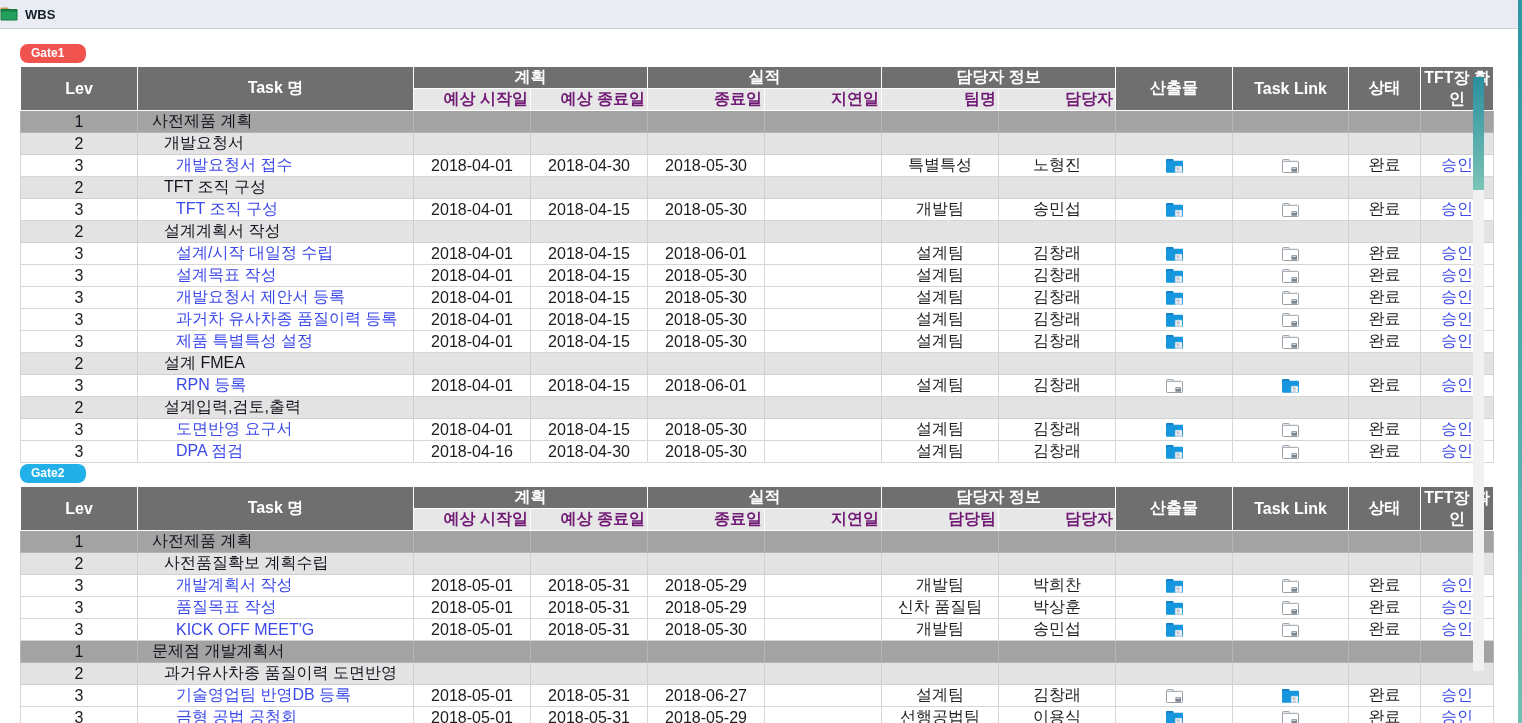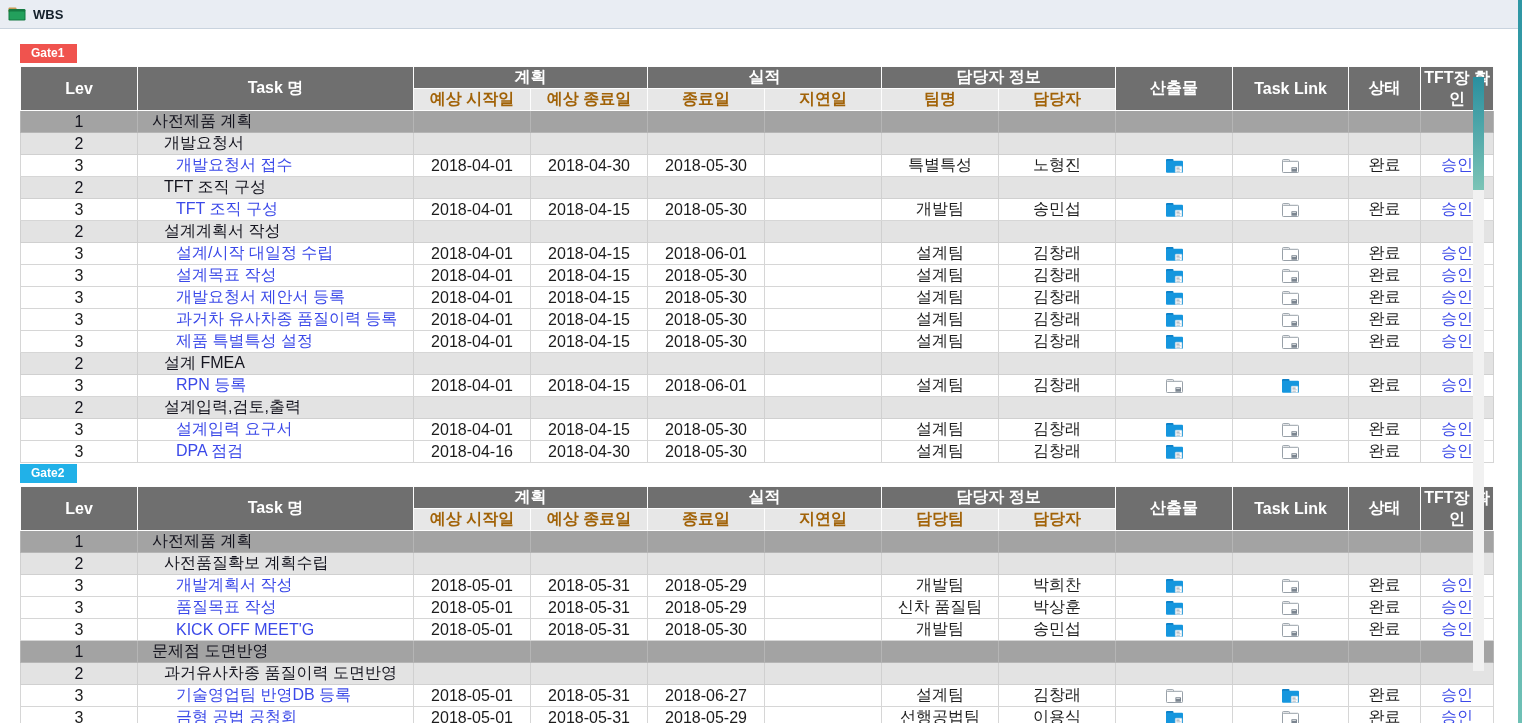--- a/index.html
+++ b/index.html
@@ -1,27 +1,27 @@
 <!DOCTYPE html>
 <html><head>
 <meta charset="utf-8">
 <style>
   * { box-sizing: border-box; margin: 0; padding: 0; }
   html,body { width:1522px; height:723px; overflow:hidden; background:#fff;
     font-family:"Liberation Sans","DejaVu Sans",sans-serif; }
   .topbar { height:29px; background:#e9edf3; border-bottom:1px solid #c9d3de;
-    display:flex; align-items:center; padding-left:8px; gap:7px; }
+    display:flex; align-items:center; padding-left:0; gap:7px; }
   .topbar .title { font-size:13px; font-weight:bold; color:#15202b; }
   .content { position:relative; padding:14px 20px 0 20px; }
   .gate-badge { display:inline-block; color:#fff; font-size:12px; font-weight:bold;
-    padding:2px 13px 3px 11px; border-radius:0; margin-bottom:3px; }
+    padding:2px 22px 3px 11px; border-radius:8px; margin-bottom:3px; }
   table { border-collapse:collapse; table-layout:fixed; width:1473px; font-size:16px; }
   th { font-weight:bold; height:20px; border:1px solid #fdfdfd; padding:0 2px; }
   th.grp { background:#6f6f6f; color:#fff; }
-  th.sub { background:#e7e7e7; color:#a16207; }
+  th.sub { background:#e7e7e7; color:#701a75;text-align:right; }
   td { height:21px; border:1px solid #d6d6d6; padding:0 4px; color:#1c1c1c;
     overflow:hidden; white-space:nowrap; }
   tr.lev1 td { background:#a3a3a3; border-color:#b5b5b5; color:#14141e; }
   tr.lev2 td { background:#e3e3e3; border-color:#d0d0d0; color:#14141e; }
   tr.lev3 td { background:#fff; }
   tr.partial td { height:6px; border-bottom:none; }
   td.c { text-align:center; }
   td.task1 { padding-left:14px; }
   td.task2 { padding-left:26px; }
   td.task3 { padding-left:38px; }
@@ -375,21 +375,21 @@
               <td class="c"></td>
               <td class="c"></td>
               <td class="c"></td>
               <td class="c"></td>
               <td class="c"></td>
               <td class="c"></td>
               <td class="c"></td>
             </tr>
             <tr class="lev3">
               <td class="c">3</td>
-              <td class="task3"><a class="tlink">설계입력 요구서</a></td>
+              <td class="task3"><a class="tlink">도면반영 요구서</a></td>
               <td class="c">2018-04-01</td>
               <td class="c">2018-04-15</td>
               <td class="c">2018-05-30</td>
               <td class="c"></td>
               <td class="c">설계팀</td>
               <td class="c">김창래</td>
               <td class="c"><span><svg class="ficon" width="17" height="14" viewBox="0 0 17 14">
                     <rect x="0" y="0" width="7.5" height="4" rx="1" fill="#0d7fc6"></rect>
                     <rect x="0" y="1.8" width="17" height="12" rx="1" fill="#1596de"></rect>
                     <rect x="9.3" y="7.2" width="6.6" height="6.3" rx="0.6" fill="#fff" stroke="#cfd6dc" stroke-width="0.5"></rect>
@@ -572,21 +572,21 @@
                     <rect x="0.5" y="0.6" width="7" height="3.8" rx="0.8" fill="#fff" stroke="#98a0a8"></rect>
                     <rect x="0.5" y="2.3" width="16" height="11.2" rx="0.8" fill="#fff" stroke="#98a0a8"></rect>
                     <rect x="9.4" y="8.2" width="5.6" height="4.6" rx="0.5" fill="#7b8590"></rect>
                     <rect x="10.3" y="9.2" width="3.6" height="0.8" fill="#e8eaec"></rect>
                   </svg></span></td>
               <td class="c">완료</td>
               <td class="c"><a class="tlink">승인</a></td>
             </tr>
             <tr class="lev1">
               <td class="c">1</td>
-              <td class="task1">문제점 도면반영</td>
+              <td class="task1">문제점 개발계획서</td>
               <td class="c"></td>
               <td class="c"></td>
               <td class="c"></td>
               <td class="c"></td>
               <td class="c"></td>
               <td class="c"></td>
               <td class="c"></td>
               <td class="c"></td>
               <td class="c"></td>
               <td class="c"></td>

